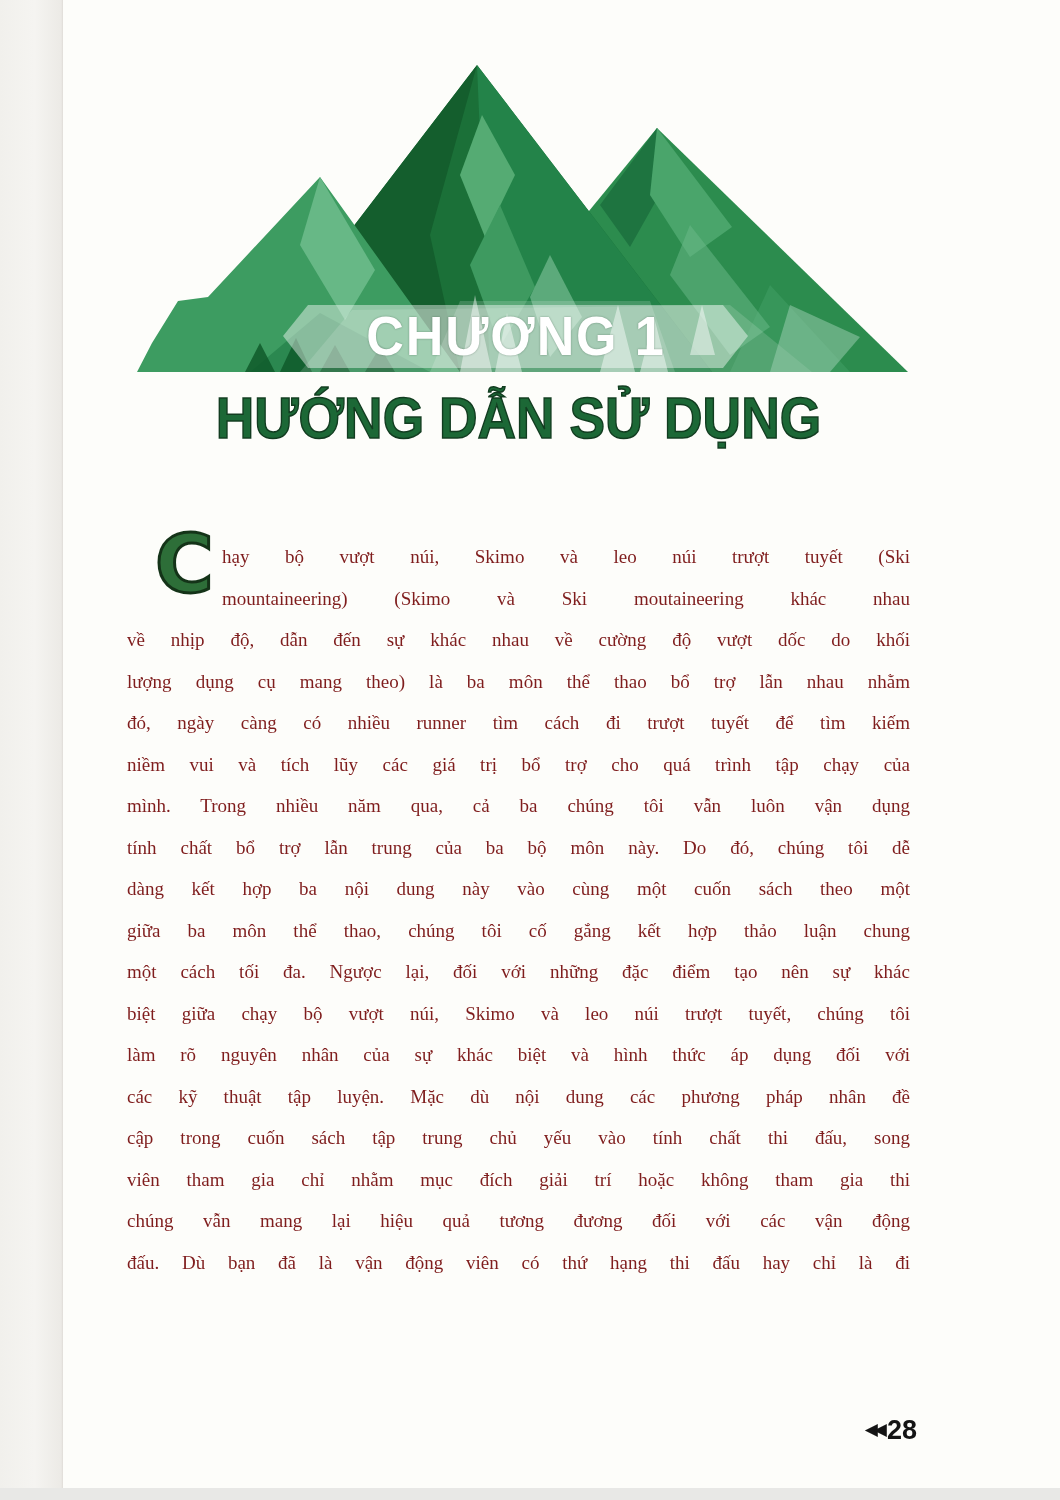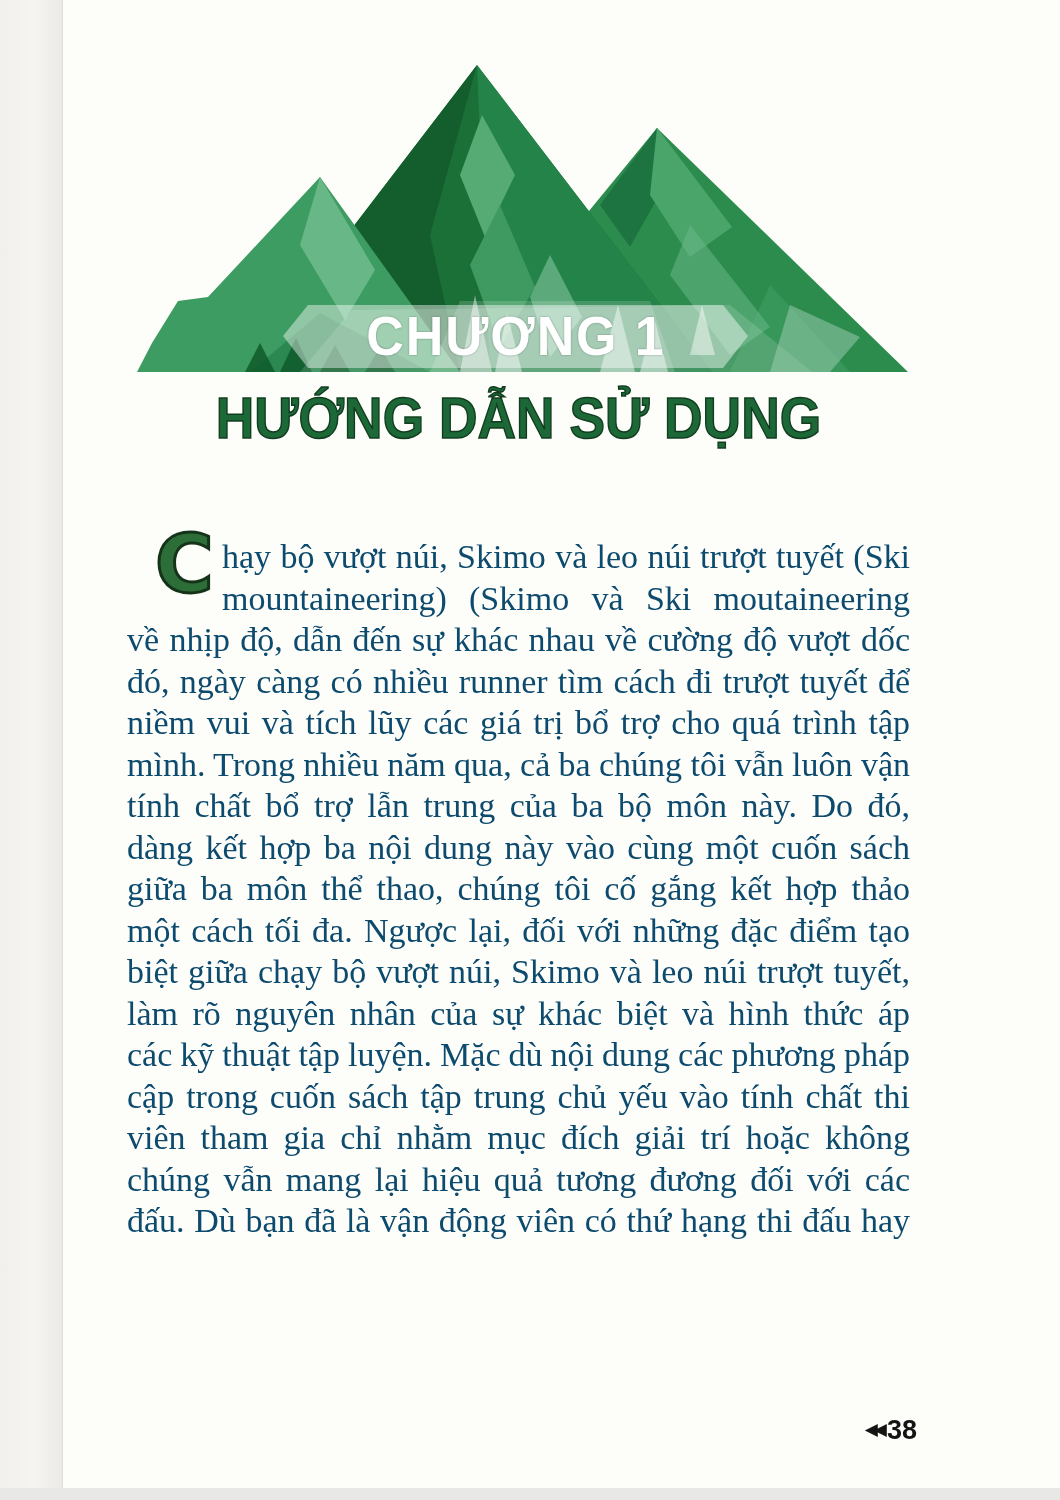--- a/index.html
+++ b/index.html
@@ -38,21 +38,21 @@
   .body-block{position:absolute;left:127px;top:536px;width:783px;}
   .drop-cap{
     position:absolute;left:28px;top:-2px;
     font-family:"DejaVu Sans","Liberation Sans",sans-serif;
     font-weight:700;font-size:80px;line-height:62px;
     color:#2d6e38;-webkit-text-stroke:3px #143318;
   }
   .lines{width:783px;}
   .line{
     height:41.5px;line-height:41.5px;overflow:hidden;
-    font-size:34px;color:#0c4a6e;
+    font-size:19px;color:#7f1d1d;
     text-align:justify;text-align-last:justify;
     word-spacing:-0.5px;
   }
   .line:nth-child(1),.line:nth-child(2){margin-left:95px;}
   .footer-pager{
     position:absolute;right:143px;top:1416px;height:28px;
     display:flex;align-items:center;
     font-family:"Liberation Sans","DejaVu Sans",sans-serif;
     color:#141414;
   }
@@ -99,35 +99,36 @@
   <div class="banner-label">CHƯƠNG 1</div>
 
   <div class="chapter-title">HƯỚNG DẪN SỬ DỤNG</div>
 
   <div class="body-block">
     <div class="drop-cap">C</div>
     <div class="lines">
         <div class="line">hạy bộ vượt núi, Skimo và leo núi trượt tuyết (Ski</div>
         <div class="line">mountaineering) (Skimo và Ski moutaineering khác nhau</div>
         <div class="line">về nhịp độ, dẫn đến sự khác nhau về cường độ vượt dốc do khối</div>
+        <div class="line">lượng dụng cụ mang theo) là ba môn thể thao bổ trợ lẫn nhau nhằm</div>
         <div class="line">đó, ngày càng có nhiều runner tìm cách đi trượt tuyết để tìm kiếm</div>
         <div class="line">niềm vui và tích lũy các giá trị bổ trợ cho quá trình tập chạy của</div>
         <div class="line">mình. Trong nhiều năm qua, cả ba chúng tôi vẫn luôn vận dụng</div>
         <div class="line">tính chất bổ trợ lẫn trung của ba bộ môn này. Do đó, chúng tôi dễ</div>
         <div class="line">dàng kết hợp ba nội dung này vào cùng một cuốn sách theo một</div>
         <div class="line">giữa ba môn thể thao, chúng tôi cố gắng kết hợp thảo luận chung</div>
         <div class="line">một cách tối đa. Ngược lại, đối với những đặc điểm tạo nên sự khác</div>
         <div class="line">biệt giữa chạy bộ vượt núi, Skimo và leo núi trượt tuyết, chúng tôi</div>
         <div class="line">làm rõ nguyên nhân của sự khác biệt và hình thức áp dụng đối với</div>
         <div class="line">các kỹ thuật tập luyện. Mặc dù nội dung các phương pháp nhân đề</div>
         <div class="line">cập trong cuốn sách tập trung chủ yếu vào tính chất thi đấu, song</div>
         <div class="line">viên tham gia chỉ nhằm mục đích giải trí hoặc không tham gia thi</div>
         <div class="line">chúng vẫn mang lại hiệu quả tương đương đối với các vận động</div>
         <div class="line">đấu. Dù bạn đã là vận động viên có thứ hạng thi đấu hay chỉ là đi</div>
       </div>
   </div>
 
   <div class="footer-pager">
     <span class="pager-icon">◀◀</span>
-    <span class="page-number">38</span>
+    <span class="page-number">28</span>
   </div>
 
 </div>
 
 </body></html>

